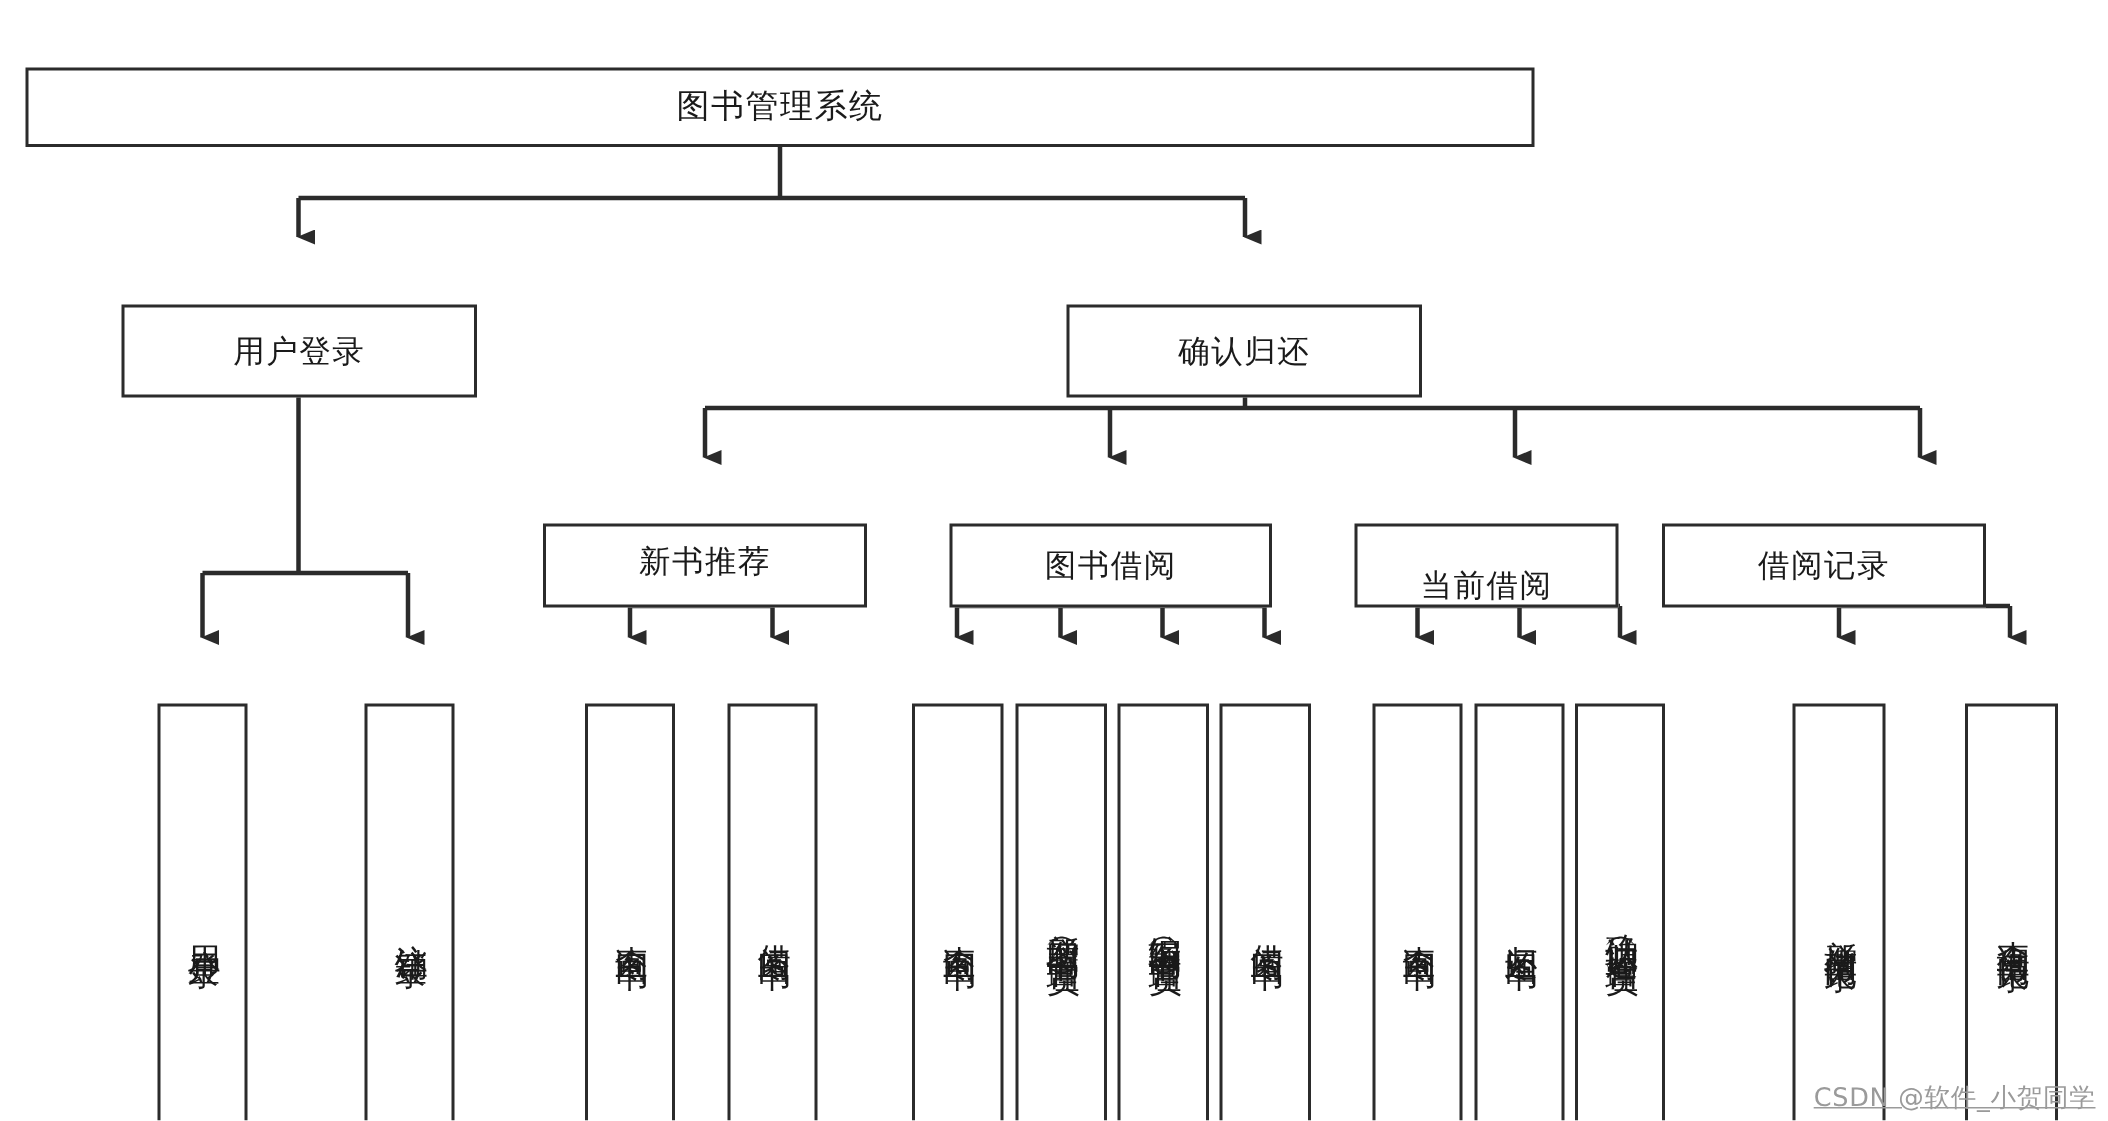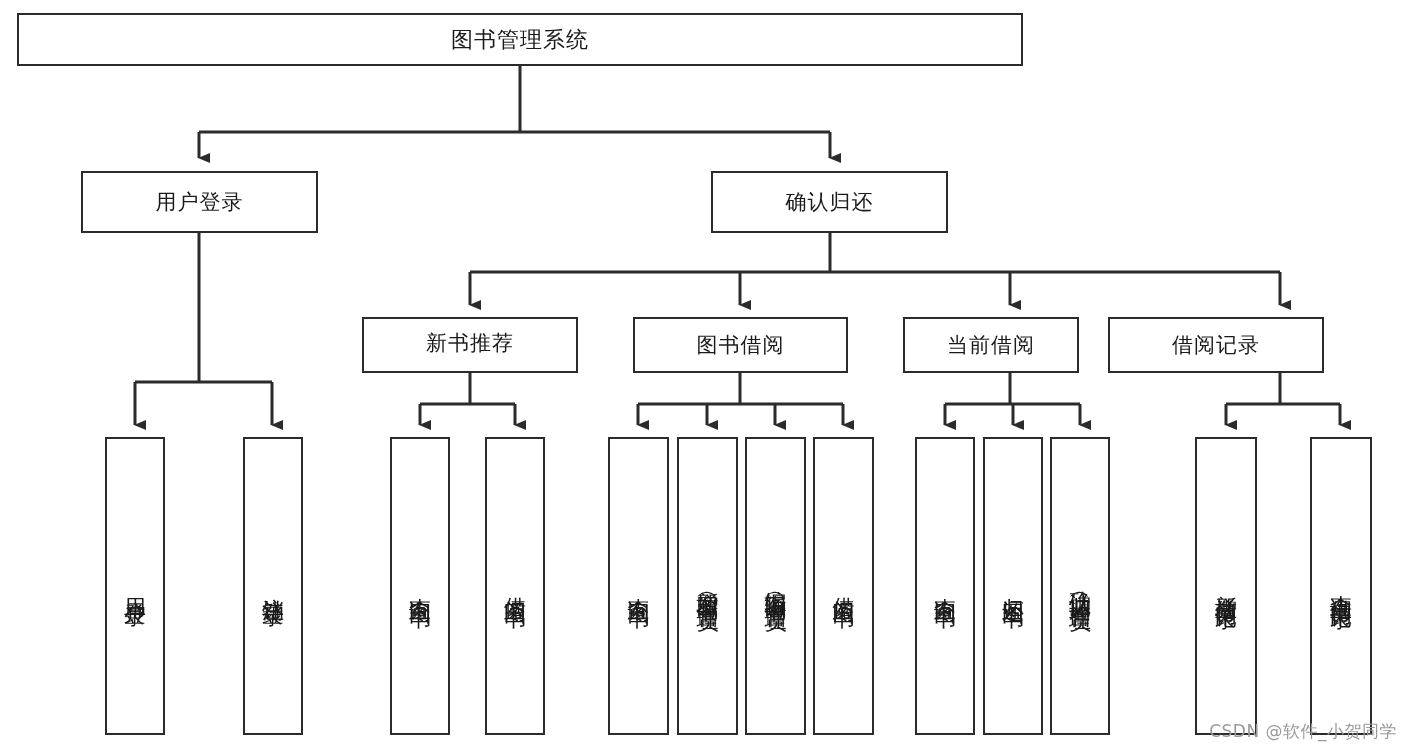--- a/index.html
+++ b/index.html
@@ -26,20 +26,21 @@
   }
   .node {
     position: absolute;
     box-sizing: border-box;
     background: #ffffff;
     border: 2px solid #2b2b2b;
     display: flex;
     align-items: center;
     justify-content: center;
     color: #1a1a1a;
+    margin-top: 32px;
   }
   .node .lbl {
     display: block;
     text-align: center;
     line-height: 1.18;
     white-space: nowrap;
   }
   
   .node.horiz .lbl {
     font-size: 21px;
@@ -64,20 +65,21 @@
   }
   .watermark {
     position: absolute;
     right: 8px;
     bottom: 4px;
     font-size: 17px;
     color: #9a9a9a;
     letter-spacing: 0.5px;
     white-space: nowrap;
     font-family: "DejaVu Sans", "Liberation Sans", sans-serif;
+    text-decoration: underline;
   }
 </style>
 </head>
 <body>
 
 <div id="canvas">
 
   <svg id="edges" viewBox="0 0 1405 747" xmlns="http://www.w3.org/2000/svg">
     <defs>
       <marker id="arw" markerWidth="10" markerHeight="12" refX="5" refY="11" orient="auto" markerUnits="userSpaceOnUse">
@@ -138,21 +140,21 @@
   <div class="node horiz" style="left:711px; top:171px; width:237px; height:62px;">
     <span class="lbl">确认归还</span>
   </div>
 
   <div class="node horiz" style="left:362px; top:317px; width:216px; height:56px;font-family:Liberation Mono, monospace;">
     <span class="lbl">新书推荐</span>
   </div>
   <div class="node horiz" style="left:633px; top:317px; width:215px; height:56px;">
     <span class="lbl">图书借阅</span>
   </div>
-  <div class="node horiz" style="left:903px; top:317px; width:176px; height:56px;">
+  <div class="node horiz" style="left:903px; top:317px; width:176px; height:56px;align-items:flex-end;">
     <span class="lbl">当前借阅</span>
   </div>
   <div class="node horiz" style="left:1108px; top:317px; width:216px; height:56px;">
     <span class="lbl">借阅记录</span>
   </div>
 
   <div class="node vert" style="left:105px; top:437px; width:60px; height:298px;">
     <span class="lbl">用户登录</span>
   </div>
   <div class="node vert" style="left:243px; top:437px; width:60px; height:298px;">

